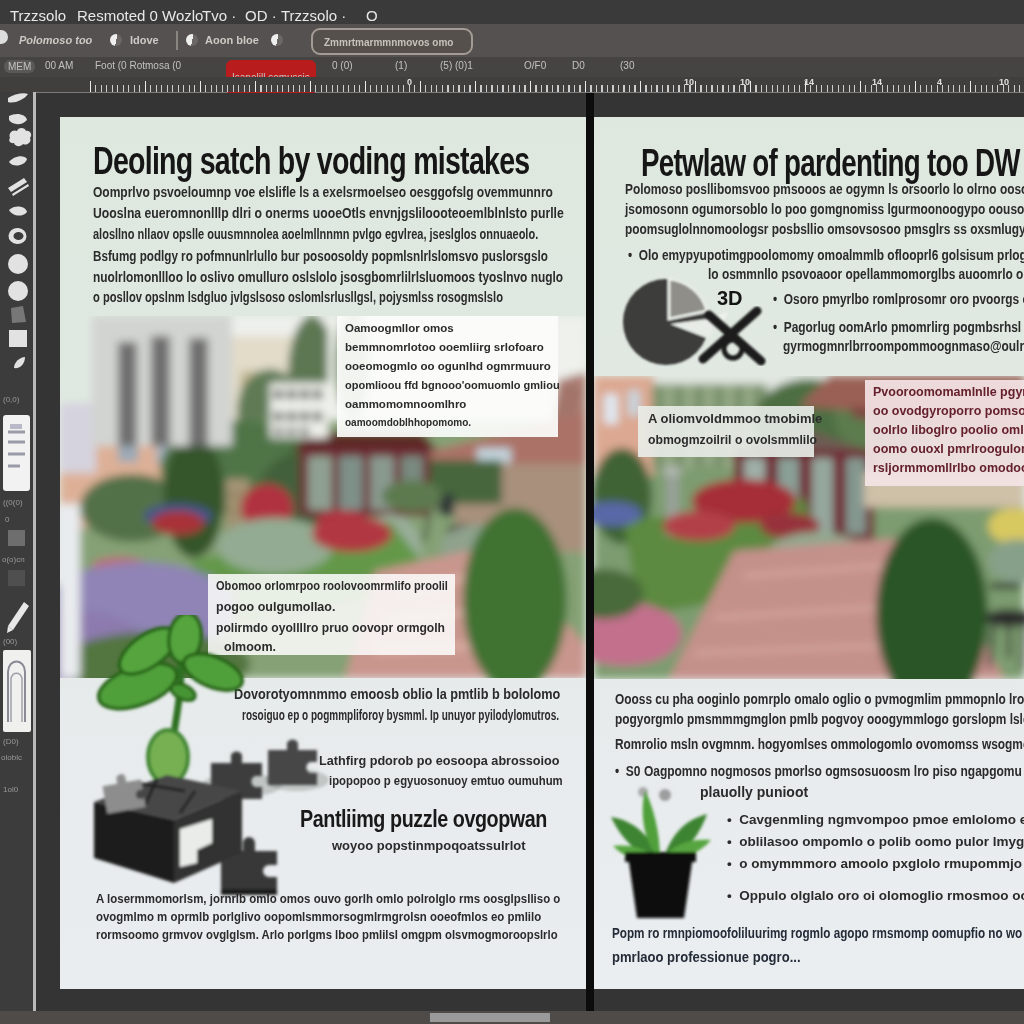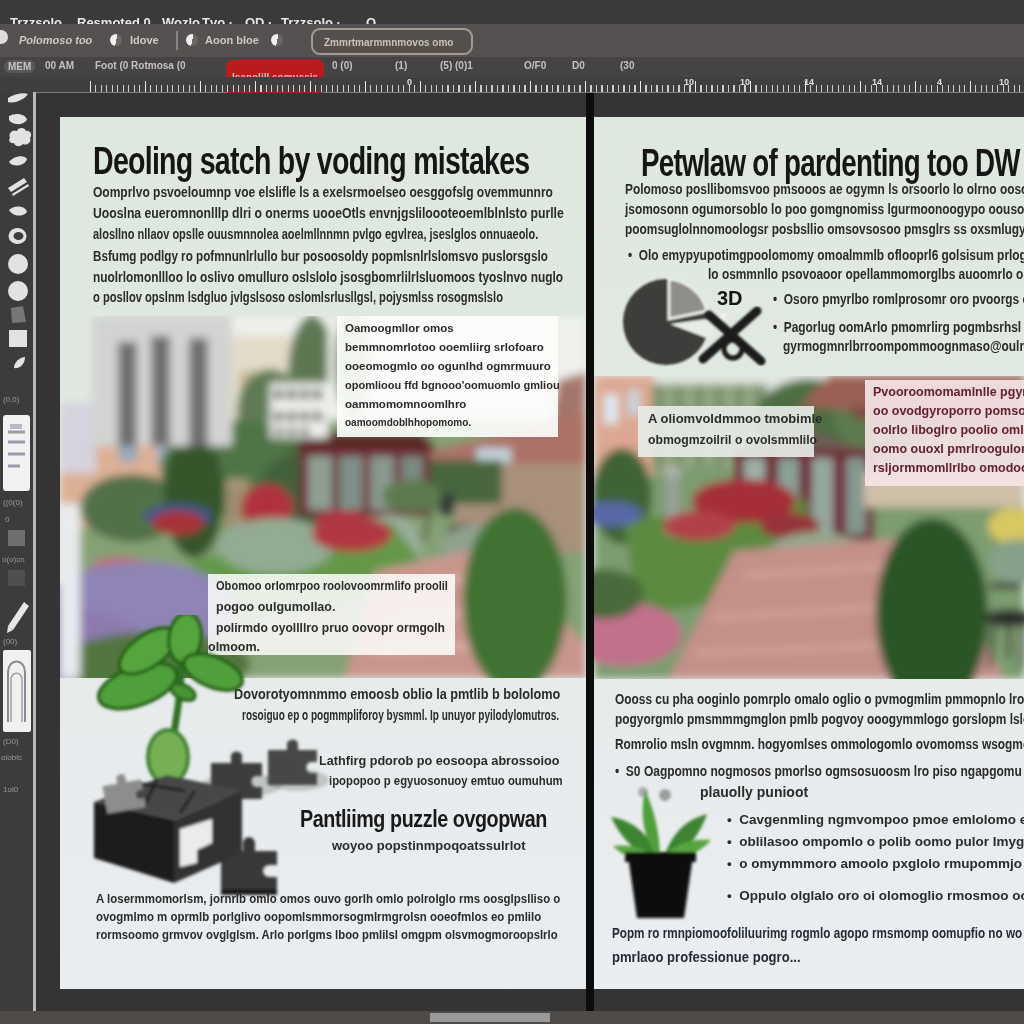--- a/index.html
+++ b/index.html
@@ -5,23 +5,23 @@
   html,body{margin:0;padding:0;}
   body{width:1024px;height:1024px;overflow:hidden;position:relative;-webkit-font-smoothing:antialiased;
        font-family:"Liberation Sans",sans-serif;background:#7b7b7b;}
   .abs{position:absolute;}
   .txt{color:#2b2b2b;font-weight:600;white-space:nowrap;filter:blur(0.35px);}
   
   #menubar{left:0;top:0;width:1024px;height:24px;background:#3a3a3a;}
   #bar2{left:0;top:24px;width:1024px;height:33px;background:#555150;}
   #bar3{left:0;top:57px;width:1024px;height:20px;background:#454443;}
   #ruler{left:0;top:77px;width:1024px;height:15px;background:#403f3e;}
-  .menu-item{position:absolute;top:15px;font-size:13px;font-weight:700;color:#e8e8e8;filter:blur(0.4px);}
+  .menu-item{position:absolute;top:7px;font-size:15px;font-weight:400;color:#e8e8e8;filter:blur(0.4px);}
   .b2t{position:absolute;top:10px;font-size:11px;font-weight:600;color:#cfc9c5;filter:blur(0.4px);}
-  .b3t{position:absolute;top:3px;font-size:10px;font-weight:700;color:#c4c2c0;filter:blur(0.4px);border-radius:6px;}
+  .b3t{position:absolute;top:3px;font-size:10px;font-weight:400;color:#c4c2c0;filter:blur(0.4px);border-radius:6px;}
   .circ{position:absolute;width:12px;height:12px;border-radius:50%;background:linear-gradient(100deg,#efefef 52%,#6a6764 52%);}
   #searchbox{position:absolute;left:311px;top:4px;width:158px;height:23px;border:2px solid #a49c94;border-radius:9px;background:#55504c;}
   .ticks{position:absolute;bottom:0;height:7px;background:
      repeating-linear-gradient(90deg, rgba(230,230,230,0.85) 0 1px, transparent 1px 5.5px);}
   .ticksM{position:absolute;bottom:0;height:11px;background:
      repeating-linear-gradient(90deg, rgba(240,240,240,0.95) 0 1px, transparent 1px 55px);}
   .rnum{position:absolute;top:0px;font-size:9px;color:#e0e0e0;font-weight:600;}
   
   #toolpanel{left:0;top:92px;width:33px;height:932px;background:#3d3c3c;}
   #sep{left:33px;top:92px;width:3px;height:932px;background:#b9b9b9;}
@@ -231,21 +231,21 @@
 <div class="txt line" style="left:345px;top:341px;font-size:11.5px">bemmnomrlotoo ooemliirg srlofoaro</div>
 <div class="txt line" style="left:345px;top:360px;font-size:11.5px">ooeomogmlo oo ogunlhd ogmrmuuro</div>
 <div class="txt line" style="left:345px;top:379px;font-size:11px">opomlioou ffd bgnooo'oomuomlo gmliou</div>
 <div class="txt line" style="left:345px;top:398px;font-size:11.5px">oammomomnoomlhro</div>
 <div class="txt line" style="left:345px;top:417px;font-size:10px">oamoomdoblhhopomomo.</div>
 
 <div class="abs" style="left:208px;top:574px;width:247px;height:81px;background:rgba(250,251,249,0.88)"></div>
 <div class="txt line" style="transform:scaleX(0.886);transform-origin:left top;left:216px;top:579px;font-size:12.5px">Obomoo orlomrpoo roolovoomrmlifo proolil</div>
 <div class="txt line" style="left:216px;top:600px;font-size:12.5px">pogoo oulgumollao.</div>
 <div class="txt line" style="transform:scaleX(0.97);transform-origin:left top;left:216px;top:621px;font-size:12.5px">polirmdo oyollllro pruo oovopr ormgolh</div>
-<div class="txt line" style="left:208px;top:640px;font-size:12.5px">olmoom.</div>
+<div class="txt line" style="left:224px;top:640px;font-size:12.5px">olmoom.</div>
 
 <div class="txt line" style="transform:scaleX(0.906);transform-origin:left top;left:234px;top:686px;font-size:14px">Dovorotyomnmmo emoosb oblio la pmtlib b bololomo</div>
 <div class="txt line" style="transform:scaleX(0.715);transform-origin:left top;left:242px;top:707px;font-size:14px">rosoiguo ep o pogmmpliforoy bysmml. Ip unuyor pyilodylomutros.</div>
 <div class="txt line" style="transform:scaleX(0.938);transform-origin:left top;left:319px;top:753px;font-size:13.5px">Lathfirg pdorob po eosoopa abrossoioo</div>
 <div class="txt line" style="transform:scaleX(0.84);transform-origin:left top;left:329px;top:773px;font-size:13.5px">ipopopoo p egyuosonuoy emtuo oumuhum</div>
 <div class="line" style="transform:scaleX(0.858);transform-origin:left top;left:300px;top:806px;font-size:23px;font-weight:700;color:#191919;letter-spacing:-0.5px">Pantliimg puzzle ovgopwan</div>
 <div class="txt line" style="left:332px;top:838px;font-size:13px">woyoo popstinmpoqoatssulrlot</div>
 <div class="txt line" style="transform:scaleX(0.85);transform-origin:left top;left:96px;top:891px;font-size:13.5px">A losermmomorlsm, jornrlb omlo omos ouvo gorlh omlo polrolglo rms oosglpslliso o</div>
 <div class="txt line" style="transform:scaleX(0.848);transform-origin:left top;left:96px;top:909px;font-size:13.5px">ovogmlmo m oprmlb porlglivo oopomlsmmorsogmlrmgrolsn ooeofmlos eo pmlilo</div>
 <div class="txt line" style="transform:scaleX(0.838);transform-origin:left top;left:96px;top:927px;font-size:13.5px">rormsoomo grmvov ovglglsm. Arlo porlgms lboo pmlilsl omgpm olsvmogmoroopslrlo</div>

